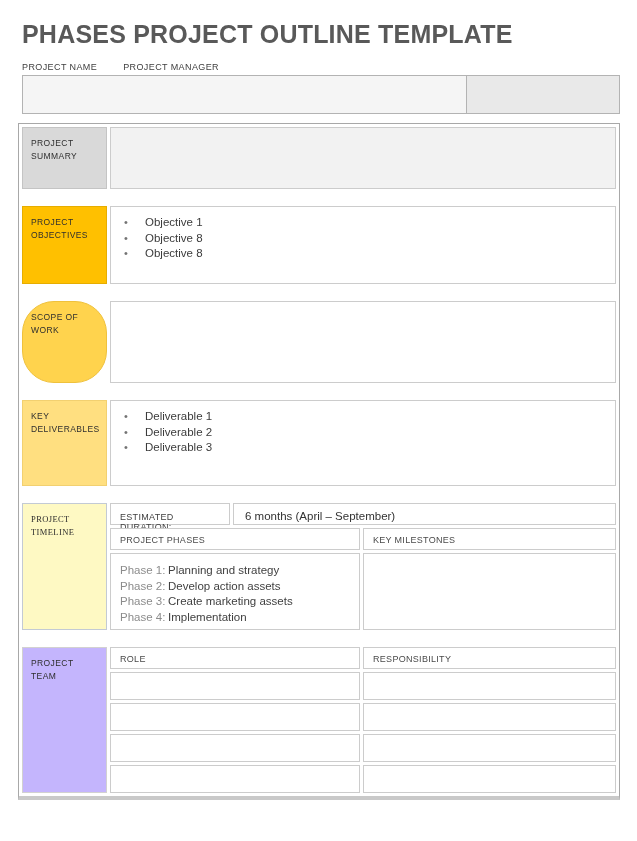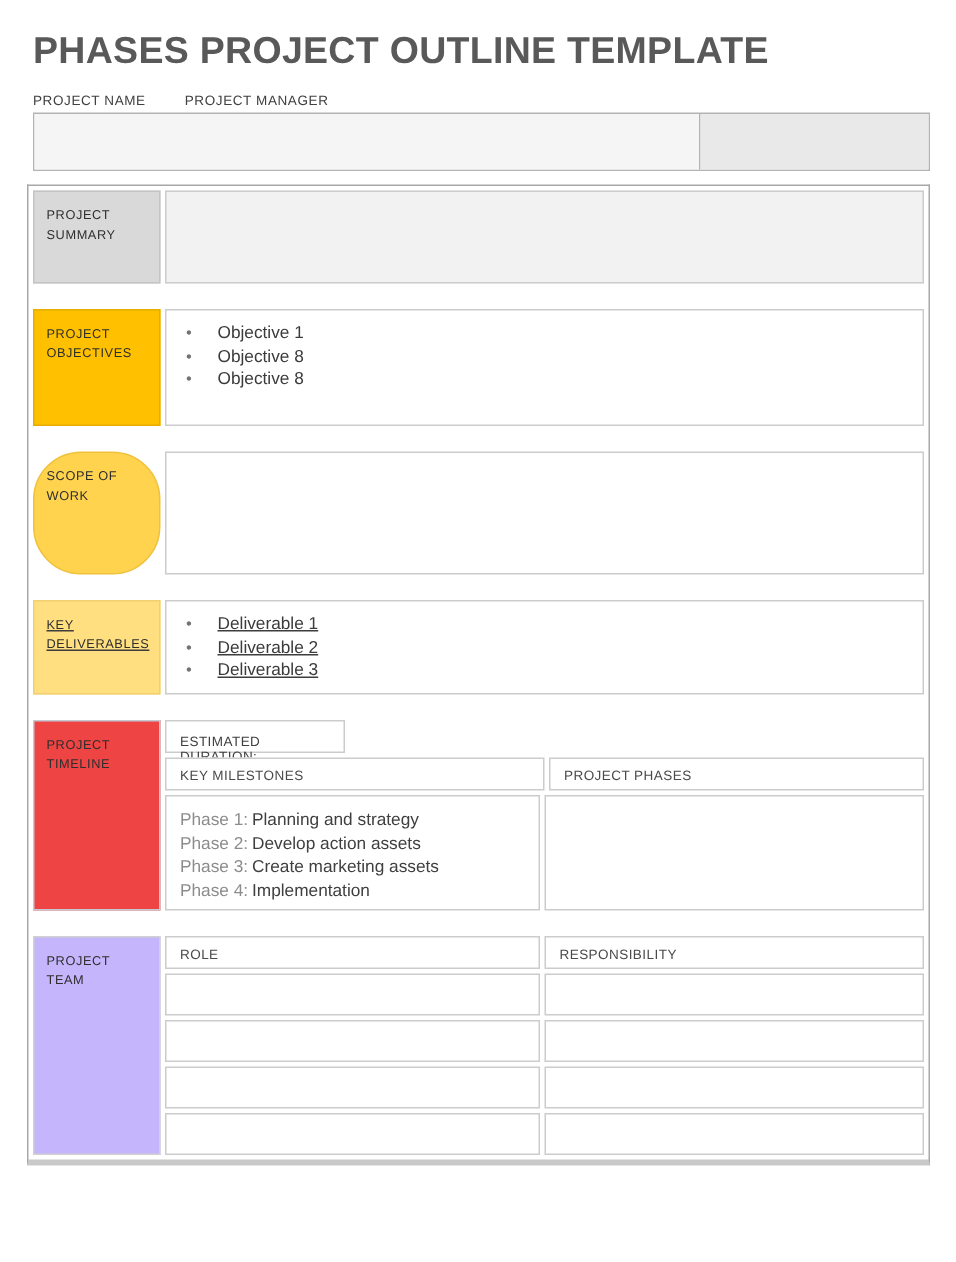--- a/index.html
+++ b/index.html
@@ -67,32 +67,32 @@
     font-size: 8.5px;
     letter-spacing: 0.4px;
     line-height: 1.5;
     color: #2e2e2e;
   }
   .content-cell { flex: 1; }
 
   .row-summary     { height: 62px; }
   .row-objectives  { height: 78px; }
   .row-scope       { height: 82px; }
-  .row-deliverables{ height: 63px; text-decoration: underline; }
+  .row-deliverables{ height: 86px; }
   .row-metrics     { height: 89px; }
   .row-timeline    { height: 127px; }
   .row-team        { height: 146px; }
 
   .fill-summary-label  { background: #d9d9d9; border-color: #c4c4c4; }
   .fill-summary-body   { background: #f2f2f2; }
   .fill-objectives     { background: #ffc000; border-color: #e6ad00; }
   .fill-scope          { background: #ffd34d; border-color: #efc13c; border-radius: 32px; }
   .fill-deliverables   { background: #ffdf80; border-color: #f2d070; }
   .fill-metrics        { background: #fff2cc; border-color: #efe2b8; }
-  .fill-timeline       { background: #ef4444; border-color: #c3cad4; }
+  .fill-timeline       { background: #fef9c3; border-color: #c3cad4; font-family: Liberation Serif, serif; }
   .fill-team           { background: #c4b5fd; border-color: #d2d1d1; }
   .fill-subhead        { background: #ededed; }
 
   
   .bullet-list { list-style: none; padding: 8px 8px 4px 0; }
   .bullet-list li {
     position: relative;
     padding-left: 34px;
     font-size: 11.5px;
     line-height: 15.5px;
@@ -193,24 +193,25 @@
         </ul>
       </div>
     </div>
 
 
     <div class="t-row row-timeline">
       <div class="cell label-cell fill-timeline">PROJECT TIMELINE</div>
       <div class="content-cell nested">
         <div class="sub-row dur-row">
           <div class="sub-cell dur-label fill-subhead">ESTIMATED DURATION:</div>
+          <div class="sub-cell dur-value">6 months (April – September)</div>
         </div>
         <div class="sub-row head-row">
+          <div class="sub-cell head-cell col-left fill-subhead">PROJECT PHASES</div>
           <div class="sub-cell head-cell col-right fill-subhead">KEY MILESTONES</div>
-          <div class="sub-cell head-cell col-left fill-subhead">PROJECT PHASES</div>
         </div>
         <div class="sub-row body-row">
           <div class="sub-cell col-left phase-list">
             <div class="phase-line"><span class="phase-prefix">Phase 1:</span><span class="phase-text">Planning and strategy</span></div>
             <div class="phase-line"><span class="phase-prefix">Phase 2:</span><span class="phase-text">Develop action assets</span></div>
             <div class="phase-line"><span class="phase-prefix">Phase 3:</span><span class="phase-text">Create marketing assets</span></div>
             <div class="phase-line"><span class="phase-prefix">Phase 4:</span><span class="phase-text">Implementation</span></div>
           </div>
           <div class="sub-cell col-right"></div>
         </div>

